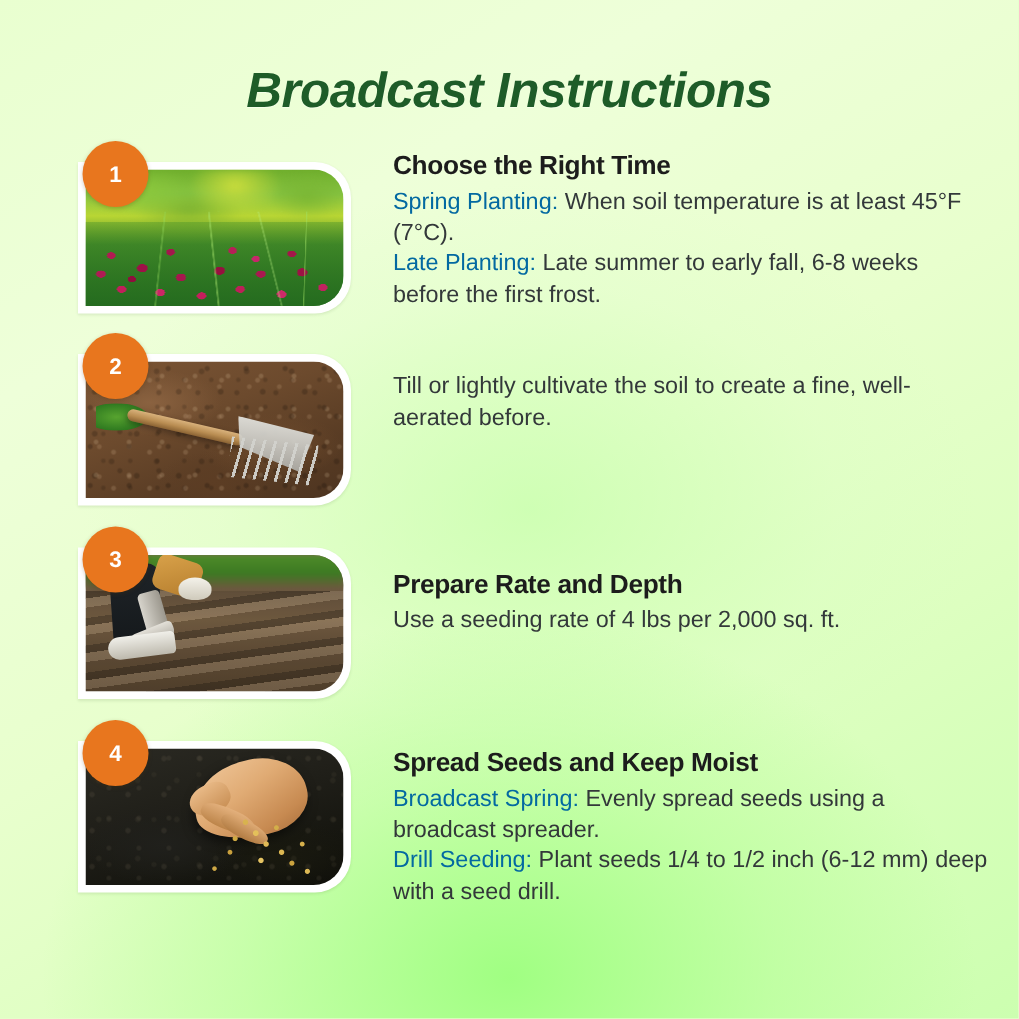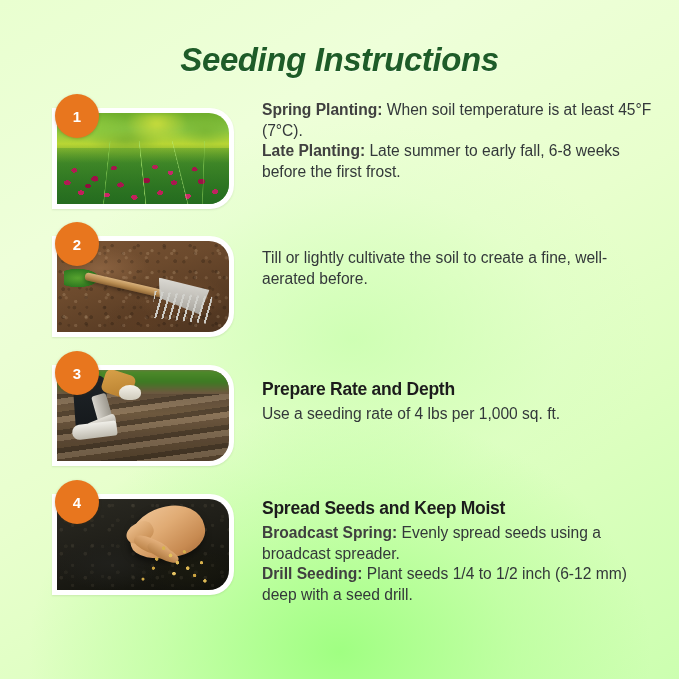--- a/index.html
+++ b/index.html
@@ -252,58 +252,59 @@
     line-height: 1.25;
   }
 
   .step-body {
     font-size: 15.6px;
     color: #33383a;
     line-height: 1.32;
   }
 
   .step-body p { margin: 0; }
-  .step-body b { color: #404040; font-weight: bold; }
+  .step-body b { color: #0369a1; font-weight: normal; }
 
   
   .step-1 .text-col { padding-top: 6px; }
   .step-2 .text-col { padding-top: 26px; }
   .step-3 .text-col { padding-top: 28px; }
   .step-4 .text-col { padding-top: 18px; }
 
   .step-2 { margin-bottom: 14px; }
   .step-3 { margin-bottom: 14px; }
 </style>
 </head>
 <body>
 
 <div class="bg"></div>
 
 <div class="page">
 
-  <h1 class="title">Seeding Instructions</h1>
+  <h1 class="title">Broadcast Instructions</h1>
 
   <div class="steps">
 
     <div class="step step-1">
       <div class="photo-wrap">
         <div class="badge">1</div>
         <div class="photo-card">
           <div class="photo">
             <div class="scene">
               <div class="s1-sky"></div>
               <div class="s1-blur"></div>
               <div class="s1-grass"></div>
               <div class="s1-flowers"></div>
               <div class="s1-blades"></div>
             </div>
           </div>
         </div>
       </div>
       <div class="text-col">
+        <div class="step-title">Choose the Right Time</div>
         <div class="step-body">
           <p><b>Spring Planting:</b><span> When soil temperature is at least 45°F (7°C).</span></p>
           <p><b>Late Planting:</b><span> Late summer to early fall, 6-8 weeks before the first frost.</span></p>
         </div>
       </div>
     </div>
 
     <div class="step step-2">
       <div class="photo-wrap">
         <div class="badge">2</div>
@@ -342,21 +343,21 @@
               <div class="s3-hoe-h"></div>
               <div class="s3-hoe-b"></div>
               <div class="s3-shoe"></div>
             </div>
           </div>
         </div>
       </div>
       <div class="text-col">
         <div class="step-title">Prepare Rate and Depth</div>
         <div class="step-body">
-          <p><span>Use a seeding rate of 4 lbs per 1,000 sq. ft.</span></p>
+          <p><span>Use a seeding rate of 4 lbs per 2,000 sq. ft.</span></p>
         </div>
       </div>
     </div>
 
     <div class="step step-4">
       <div class="photo-wrap">
         <div class="badge">4</div>
         <div class="photo-card">
           <div class="photo">
             <div class="scene">

